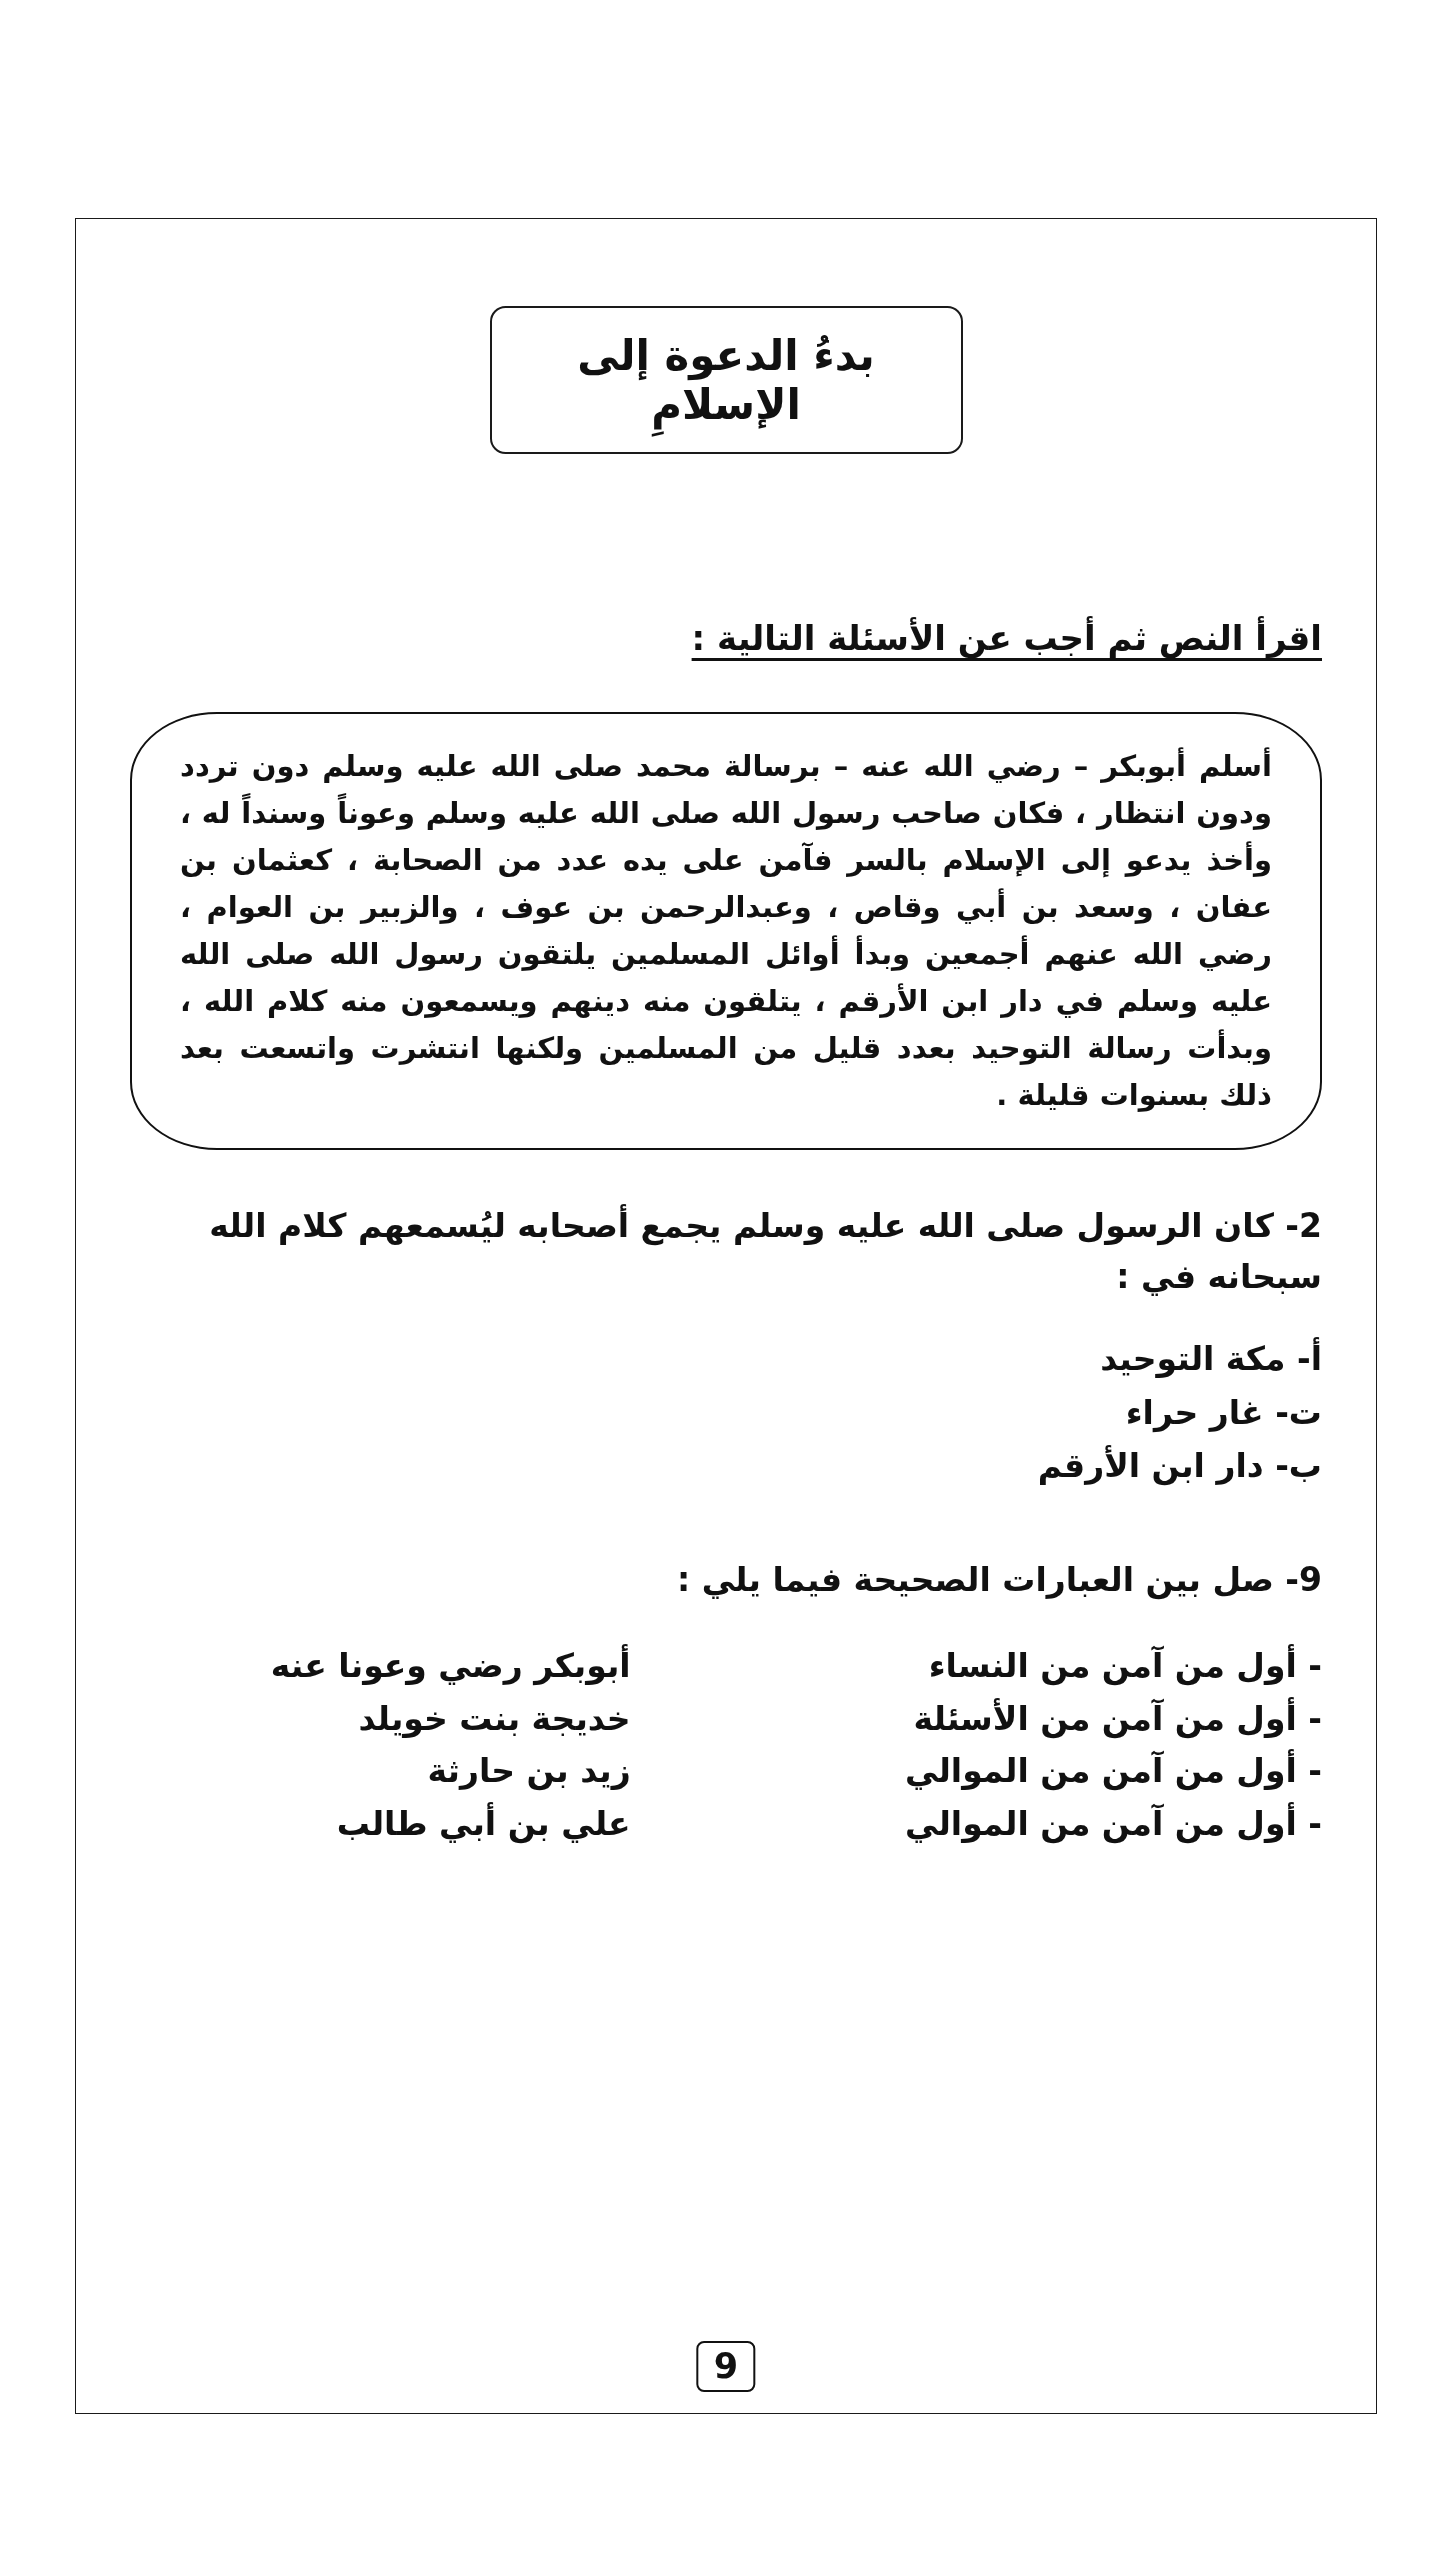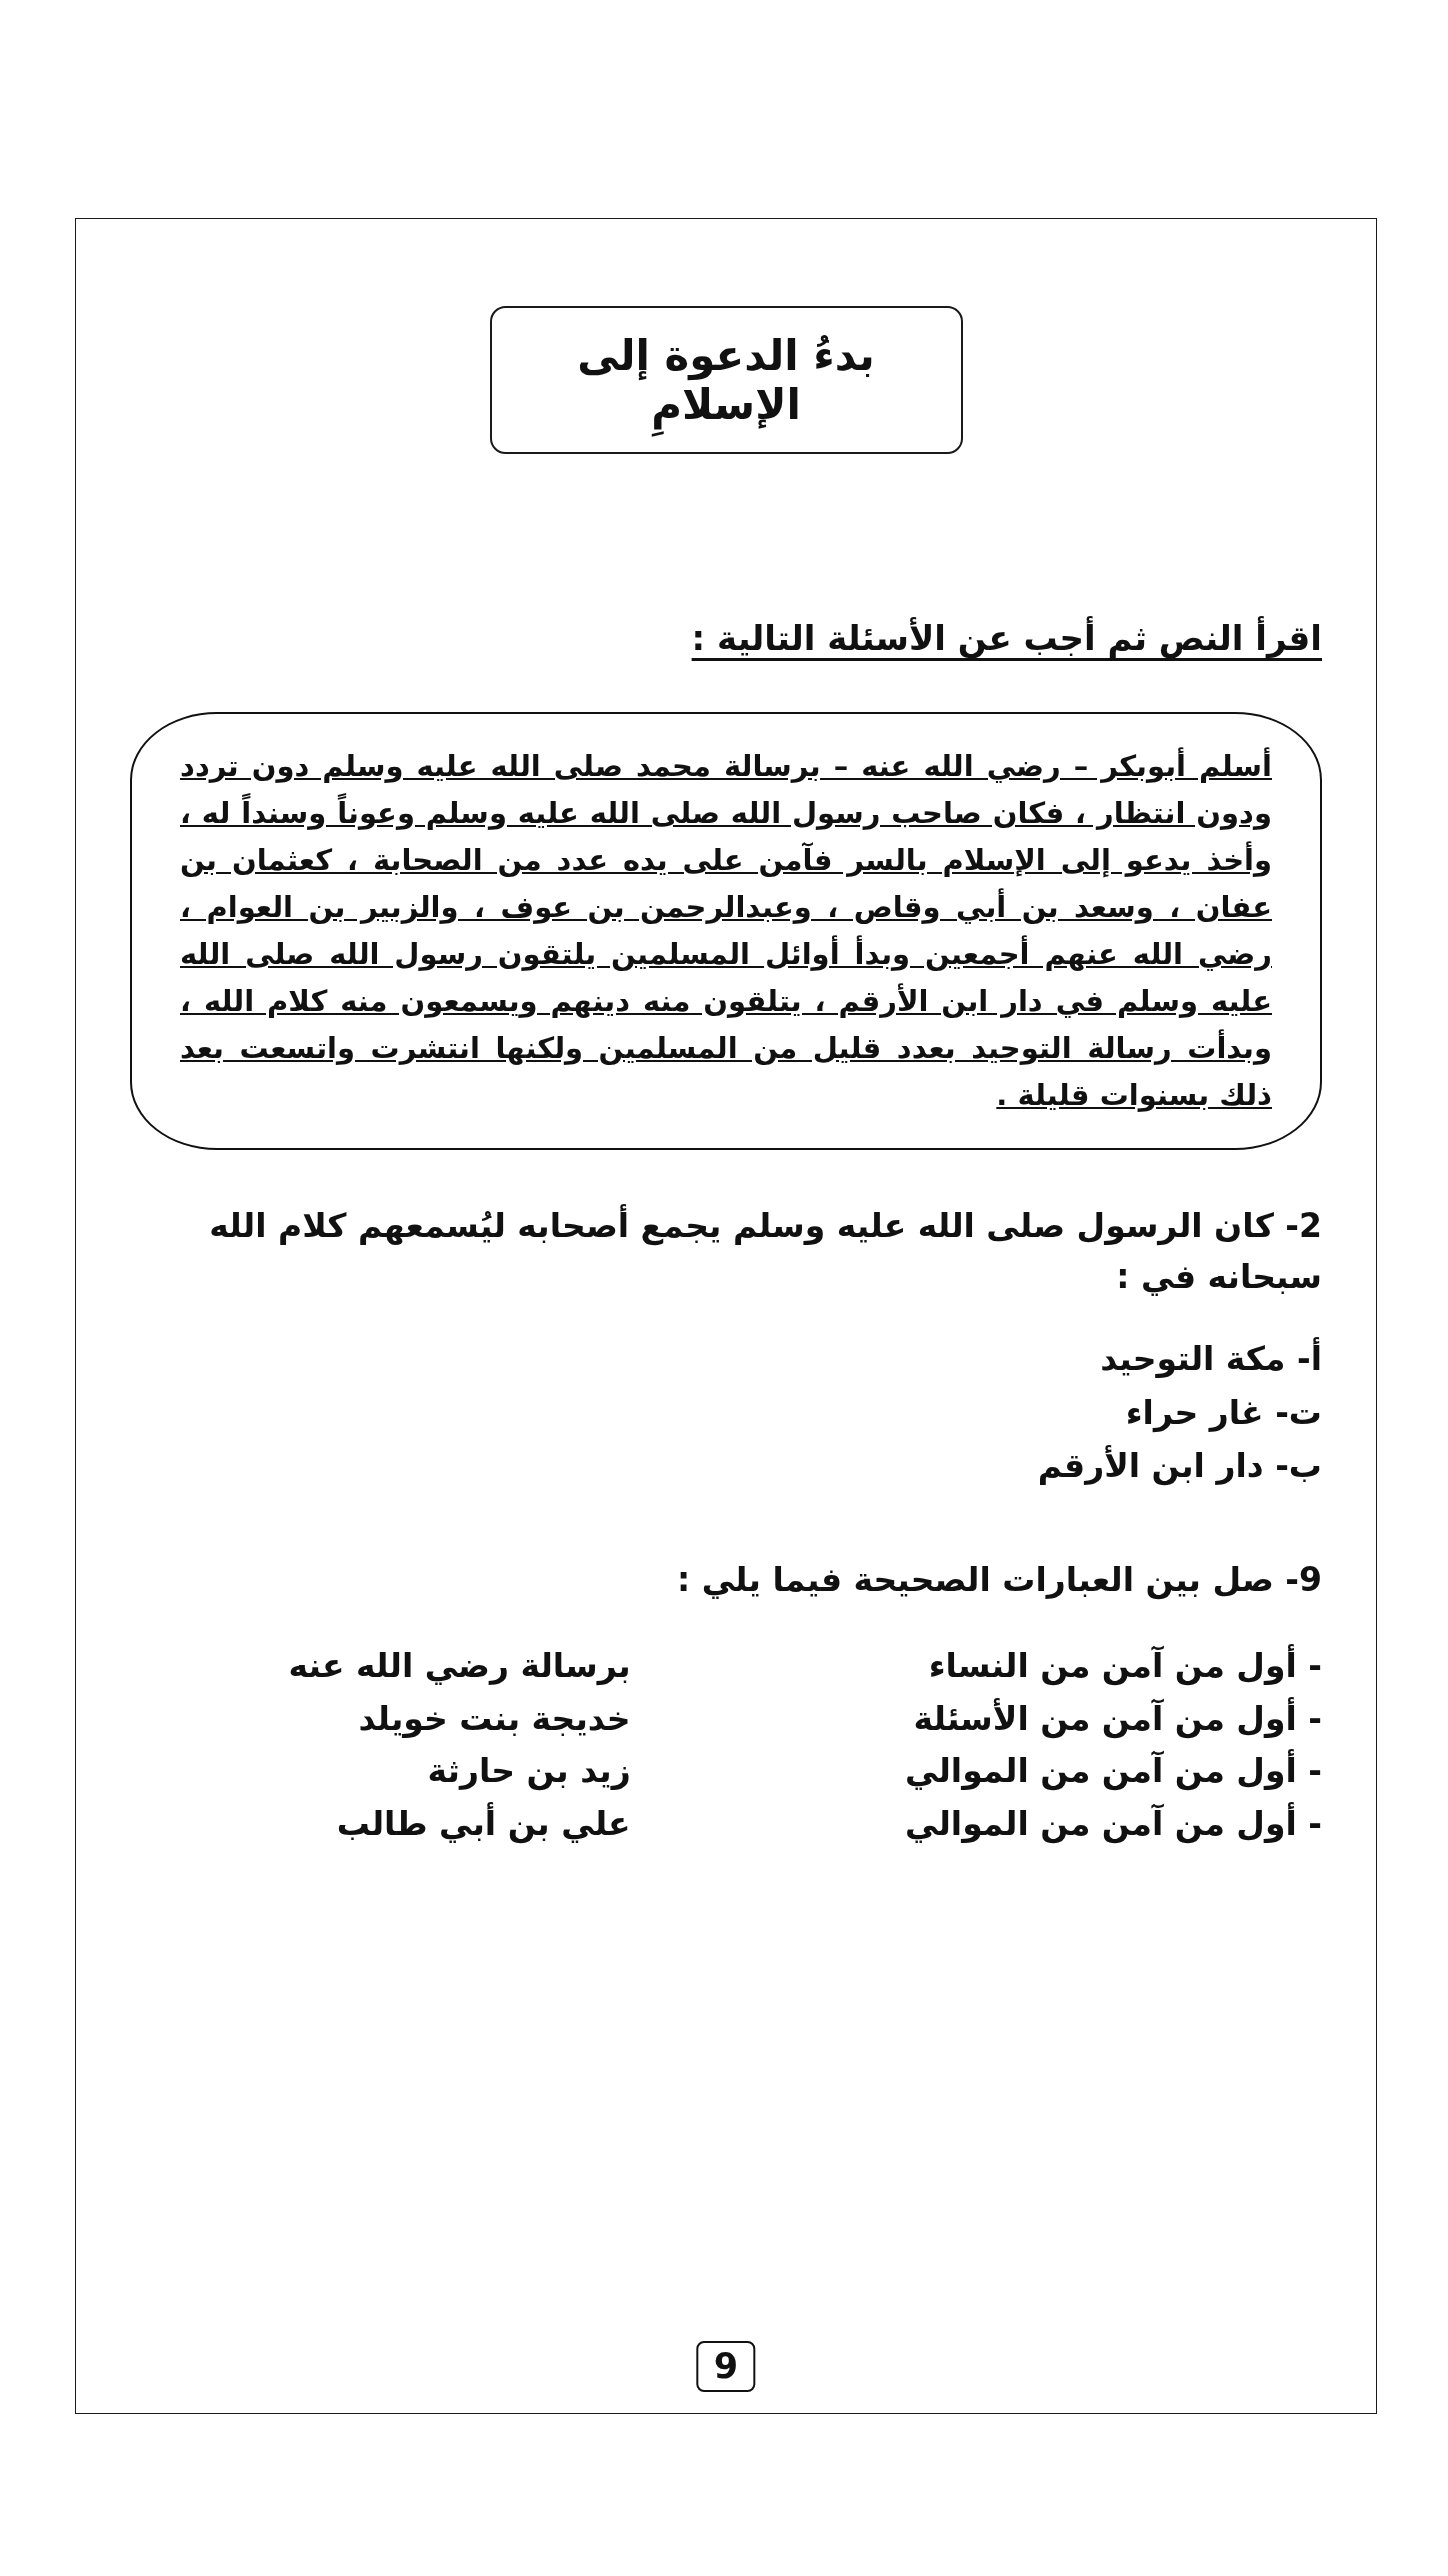--- a/index.html
+++ b/index.html
@@ -53,21 +53,20 @@
   .passage-box {
     margin-top: 54px;
     border: 2.9px solid #111111;
     border-radius: 87px / 68px;
     padding: 29px 48px;
     font-size: 29px;
     font-weight: bold;
     line-height: 1.62;
     text-align: justify;
     background: #ffffff;
-    text-decoration: underline;
   }
   .question { margin-top: 50px; }
   .question.first { margin-top: 108px; }
   .question.third { margin-top: 64px; }
   .q-text {
     font-size: 33px;
     font-weight: bold;
     line-height: 1.55;
     text-align: right;
   }
@@ -132,21 +131,21 @@
         <div class="option">أ- مكة التوحيد</div>
         <div class="option">ت- غار حراء</div>
         <div class="option">ب- دار ابن الأرقم</div>
       </div>
     </div>
 
     <div class="question third">
       <p class="q-text">9- صل بين العبارات الصحيحة فيما يلي :</p>
       <div class="matching">
         <div class="match-q">- أول من آمن من النساء</div>
-        <div class="match-a">برسالة رضي الله عنه</div>
+        <div class="match-a">أبوبكر رضي وعونا عنه</div>
         <div class="match-q">- أول من آمن من الأسئلة</div>
         <div class="match-a">خديجة بنت خويلد</div>
         <div class="match-q">- أول من آمن من الموالي</div>
         <div class="match-a">زيد بن حارثة</div>
         <div class="match-q">- أول من آمن من الموالي</div>
         <div class="match-a">علي بن أبي طالب</div>
       </div>
     </div>
 
     <div class="page-number-box">

